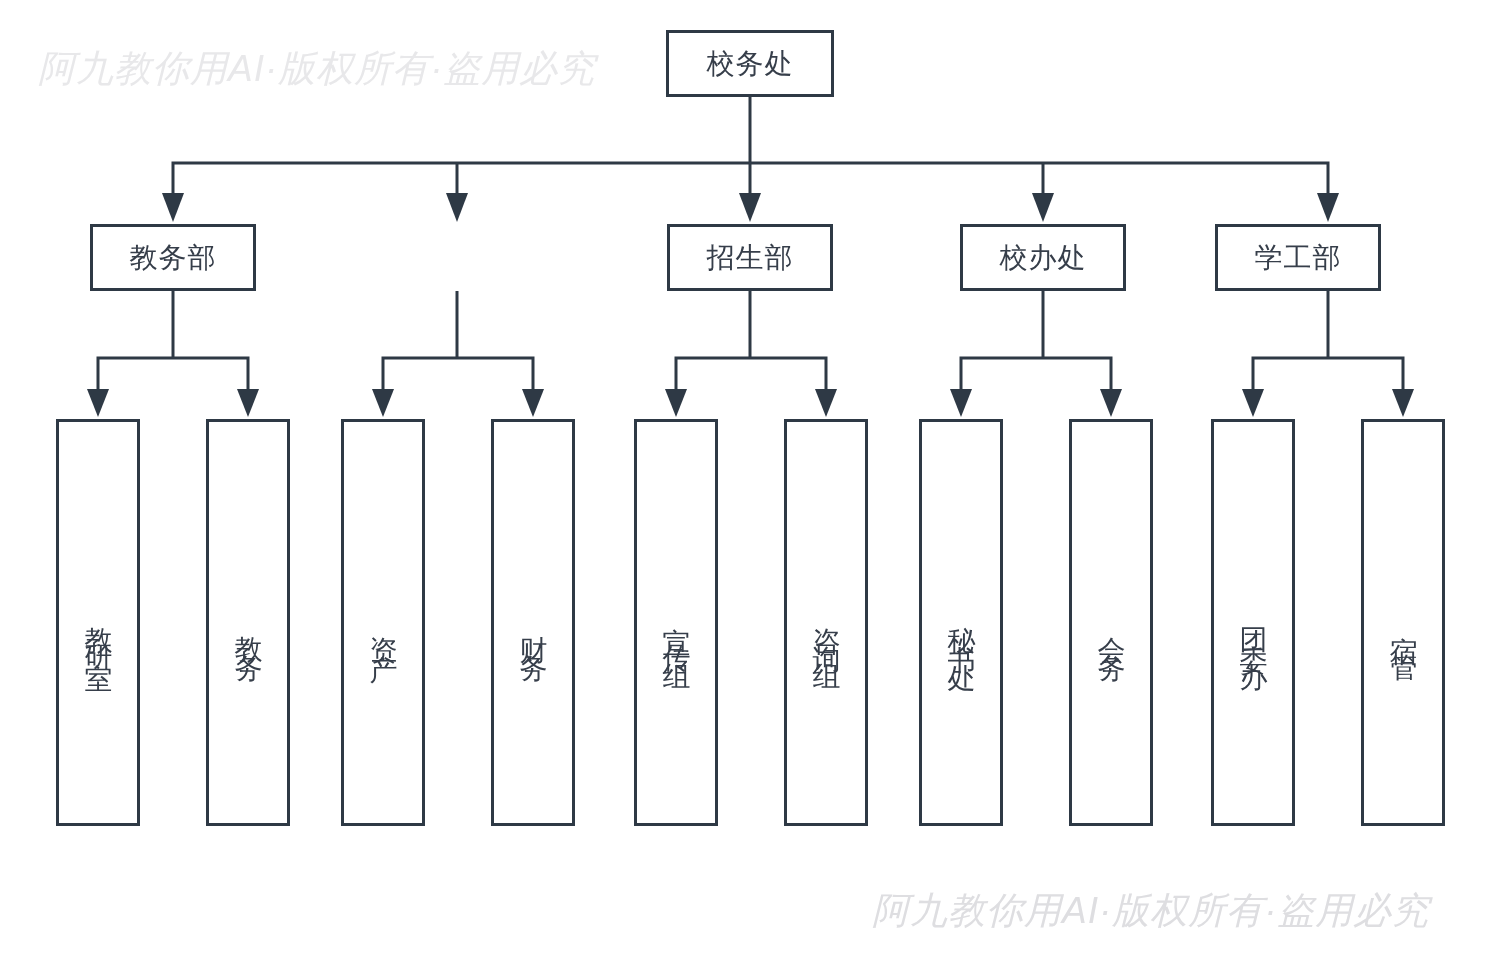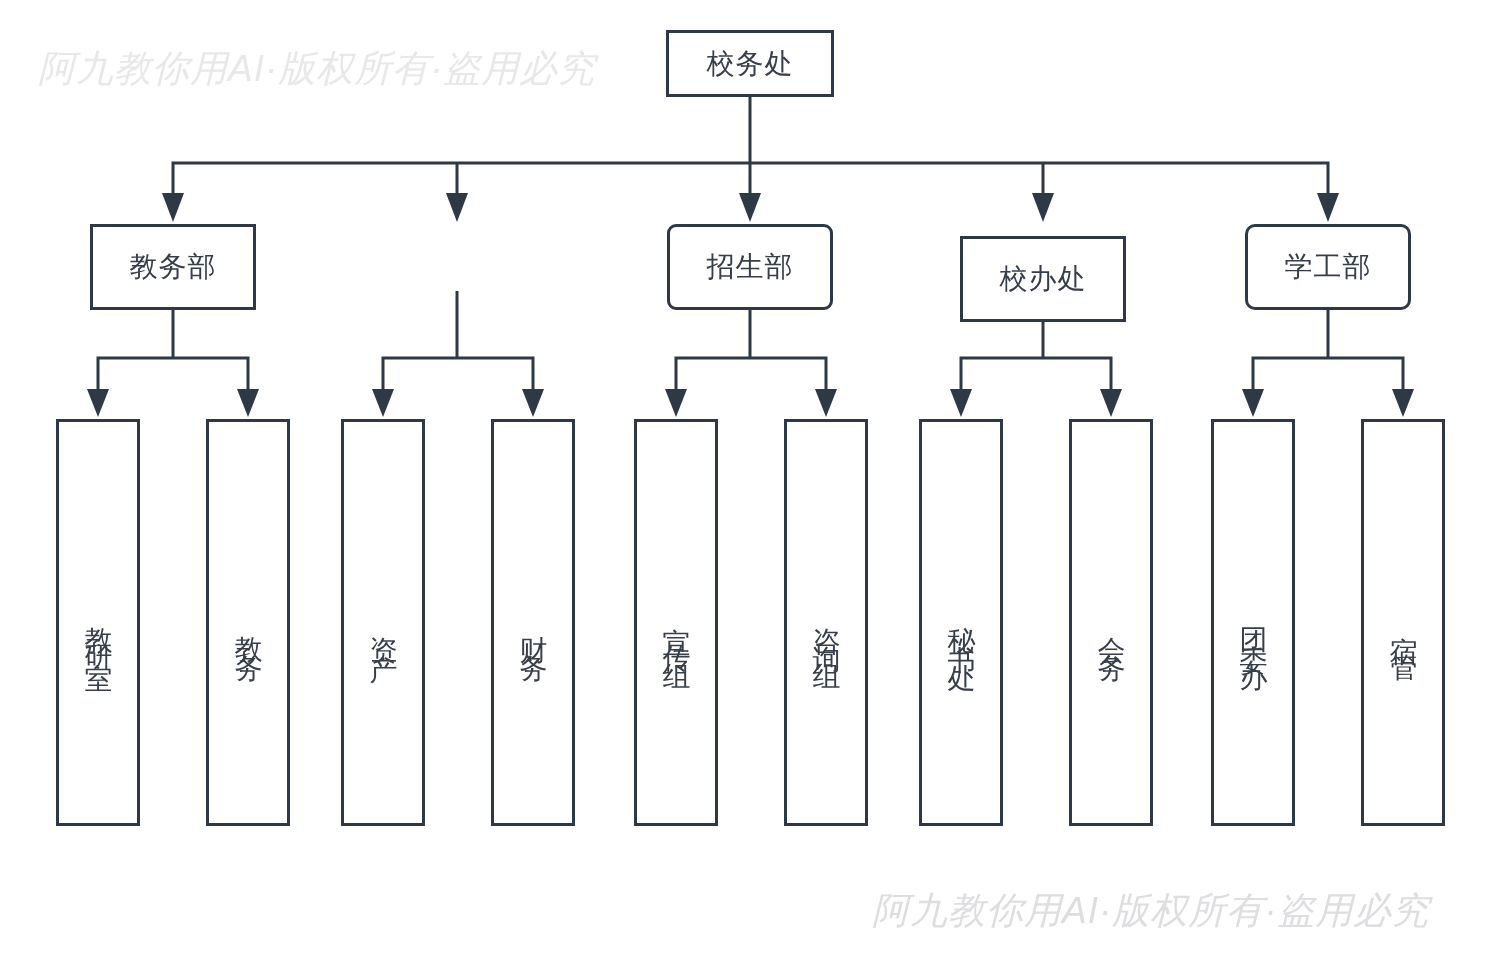--- a/index.html
+++ b/index.html
@@ -41,26 +41,26 @@
     align-items: center;
     justify-content: center;
   }
   .node .label {
     color: #363e4a;
     font-size: 28px;
     letter-spacing: 1px;
     white-space: nowrap;
   }
   .lvl1 { left: 666px; top: 30px; width: 168px; height: 67px; }
-  .dept { top: 224px; width: 166px; height: 86px; }
+  .dept { top: 224px; width: 166px; height: 67px; }
   .n-d0 { left: 90px; }
   .n-d1 { left: 374px; }
-  .n-d2 { left: 667px; border-radius: 9px; }
-  .n-d3 { left: 960px; margin-top: 12px; }
-  .n-d4 { left: 1245px; border-radius: 10px; }
+  .n-d2 { left: 667px; }
+  .n-d3 { left: 960px; }
+  .n-d4 { left: 1215px; }
   .sub { top: 419px; width: 84px; height: 407px; }
   .sub .label {
     writing-mode: vertical-rl;
     text-orientation: upright;
     letter-spacing: 18px;
     margin-bottom: -18px;
     letter-spacing: 18px;
   }
   .n-s00 { left: 56px; }
   .n-s01 { left: 206px; }

